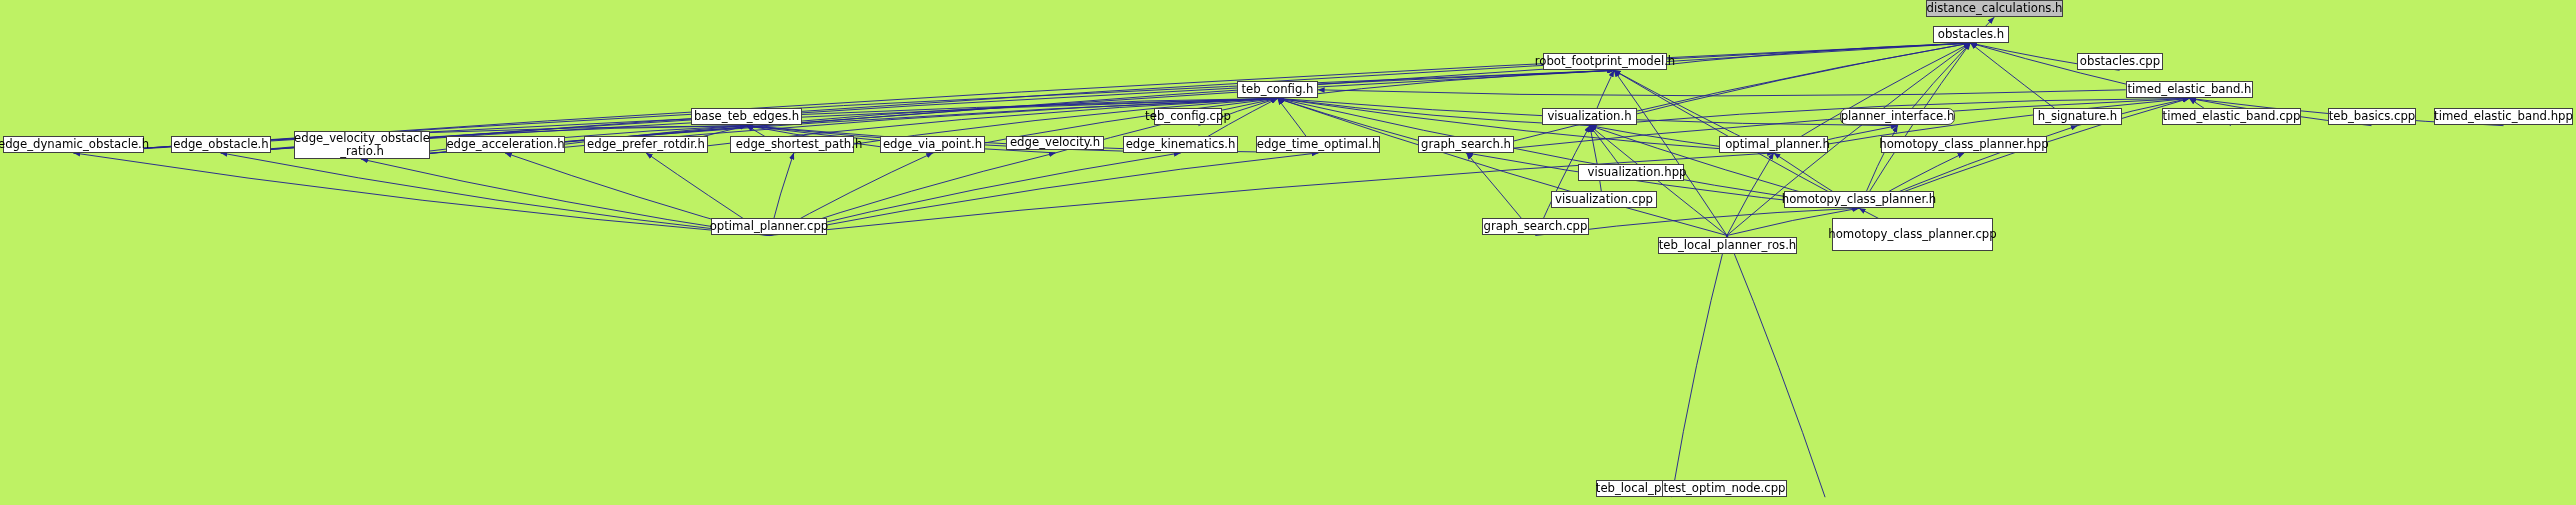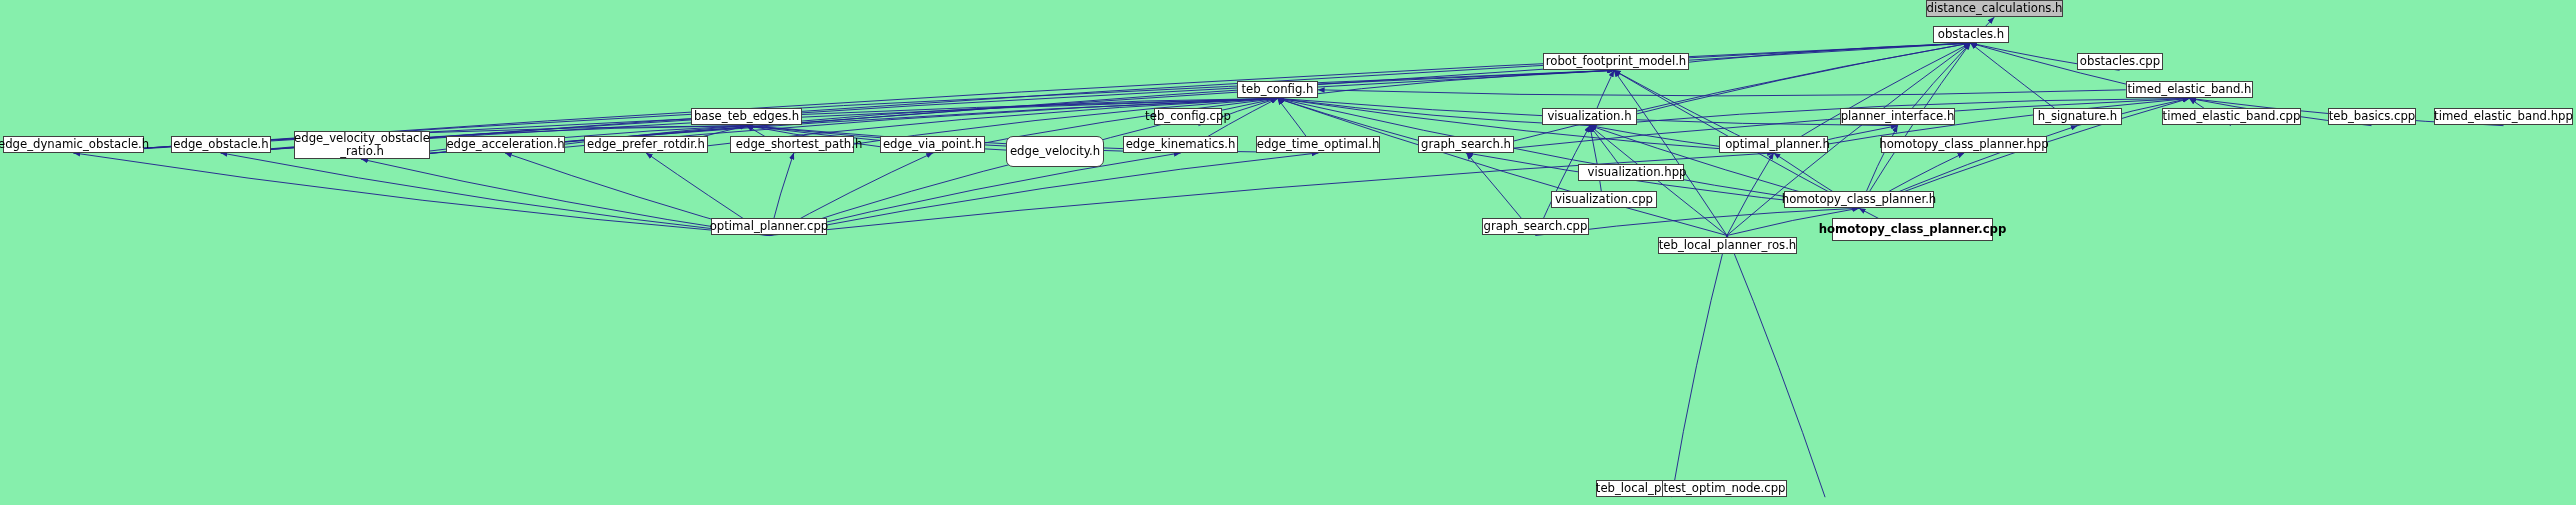--- a/index.html
+++ b/index.html
@@ -1,20 +1,20 @@
 <!DOCTYPE html>
 <html style="font-size:12.5px"><head>
 <meta charset="utf-8">
 <style>
   html,body{margin:0;padding:0;background:#ffffff;}
   #canvas{
     position:relative;
     width:2576px;
     height:506px;
-    background:#86efac;
+    background:#bef264;
     font-family:"DejaVu Sans", sans-serif;
     overflow:hidden;
   }
   #edges{position:absolute;left:0;top:0;width:2576px;height:506px;}
   .node{
     position:absolute;
     box-sizing:border-box;
     border:0.8px solid #404040;
     background:#ffffff;
     color:#000000;
@@ -132,49 +132,49 @@
         <path d="M 2217 302 Q 2301.015 280.9405 2386.5 267"></path>
         <path d="M 1971.5 302 Q 2178.265 275.785 2386.5 267"></path>
         <path d="M 2146 638 Q 2174.444 468.509 2217 302"></path>
         <path d="M 2343 638 Q 2287.056 472.646 2217 302"></path>
       </g>
   </svg>
   <div id="node-layer">
       <div class="node root" style="left: 1926px; top: 0px; width: 137px; height: 17px;">distance_calculations.h</div>
       <div class="node" style="left: 1933px; top: 26px; width: 76px; height: 17px;">obstacles.h</div>
       <div class="node" style="left: 2077px; top: 53px; width: 86px; height: 17px;">obstacles.cpp</div>
-      <div class="node" style="left: 1543px; top: 53px; width: 146px; height: 17px;">robot_footprint_model.h</div>
+      <div class="node" style="left: 1543px; top: 53px; width: 124px; height: 17px;">robot_footprint_model.h</div>
       <div class="node" style="left: 1237px; top: 81px; width: 81px; height: 17px;">teb_config.h</div>
       <div class="node" style="left: 2126px; top: 81px; width: 127px; height: 17px;">timed_elastic_band.h</div>
       <div class="node" style="left: 691px; top: 108px; width: 111px; height: 17px;">base_teb_edges.h</div>
       <div class="node" style="left: 1154px; top: 108px; width: 68px; height: 17px;">teb_config.cpp</div>
       <div class="node" style="left: 1542px; top: 108px; width: 95px; height: 17px;">visualization.h</div>
-      <div class="node" style="left: 1840px; top: 108px; width: 115px; height: 17px;">planner_interface.h</div>
+      <div class="node" style="left: 1840px; top: 108px; width: 115px; height: 17px; border-radius: 7px;">planner_interface.h</div>
       <div class="node" style="left: 2033px; top: 108px; width: 89px; height: 17px;">h_signature.h</div>
       <div class="node" style="left: 2162px; top: 108px; width: 139px; height: 17px;">timed_elastic_band.cpp</div>
       <div class="node" style="left: 2328px; top: 108px; width: 88px; height: 17px;">teb_basics.cpp</div>
       <div class="node" style="left: 2434px; top: 108px; width: 139px; height: 17px;">timed_elastic_band.hpp</div>
       <div class="node" style="left: 3.1px; top: 136px; width: 141px; height: 17px;">edge_dynamic_obstacle.h</div>
       <div class="node" style="left: 171px; top: 136px; width: 100px; height: 17px;">edge_obstacle.h</div>
       <div class="node" style="left: 294px; top: 131px; width: 136px; height: 28px;">edge_velocity_obstacle
 _ratio.h</div>
       <div class="node" style="left: 446px; top: 136px; width: 119px; height: 17px;">edge_acceleration.h</div>
       <div class="node" style="left: 584px; top: 136px; width: 124px; height: 17px;">edge_prefer_rotdir.h</div>
       <div class="node" style="left: 730px; top: 136px; width: 124px; height: 17px; padding-left: 18px;">edge_shortest_path.h</div>
       <div class="node" style="left: 880px; top: 136px; width: 105px; height: 17px;">edge_via_point.h</div>
-      <div class="node" style="left: 1006px; top: 136px; width: 98px; height: 31px; border-radius: 7px;">edge_velocity.h</div>
+      <div class="node" style="left: 1006px; top: 136px; width: 98px; height: 14px;">edge_velocity.h</div>
       <div class="node" style="left: 1123px; top: 136px; width: 115px; height: 17px;">edge_kinematics.h</div>
       <div class="node" style="left: 1256px; top: 136px; width: 124px; height: 17px;">edge_time_optimal.h</div>
       <div class="node" style="left: 1418px; top: 136px; width: 96px; height: 17px;">graph_search.h</div>
       <div class="node" style="left: 1578px; top: 164px; width: 106px; height: 17px; padding-left: 16px;">visualization.hpp</div>
       <div class="node" style="left: 1719px; top: 136px; width: 109px; height: 17px; padding-left: 12px;">optimal_planner.h</div>
       <div class="node" style="left: 1881px; top: 136px; width: 166px; height: 17px;">homotopy_class_planner.hpp</div>
       <div class="node" style="left: 1551px; top: 191px; width: 106px; height: 17px;">visualization.cpp</div>
       <div class="node" style="left: 1784px; top: 191px; width: 150px; height: 17px;">homotopy_class_planner.h</div>
       <div class="node" style="left: 1482px; top: 218px; width: 107px; height: 17px;">graph_search.cpp</div>
       <div class="node" style="left: 1658px; top: 218px; width: 139px; height: 17px; margin-top: 19px;">teb_local_planner_ros.h</div>
-      <div class="node" style="left: 1832px; top: 218px; width: 161px; height: 23px; font-weight: bold;">homotopy_class_planner.cpp</div>
+      <div class="node" style="left: 1832px; top: 218px; width: 161px; height: 33px;">homotopy_class_planner.cpp</div>
       <div class="node" style="left: 1596px; top: 480px; width: 151px; height: 17px;">teb_local_planner_ros.cpp</div>
       <div class="node" style="left: 1662px; top: 480px; width: 125px; height: 17px;">test_optim_node.cpp</div>
       <div class="node" style="left: 711px; top: 218px; width: 116px; height: 17px;">optimal_planner.cpp</div>
     </div>
 </div>
 
 
 </body></html>

